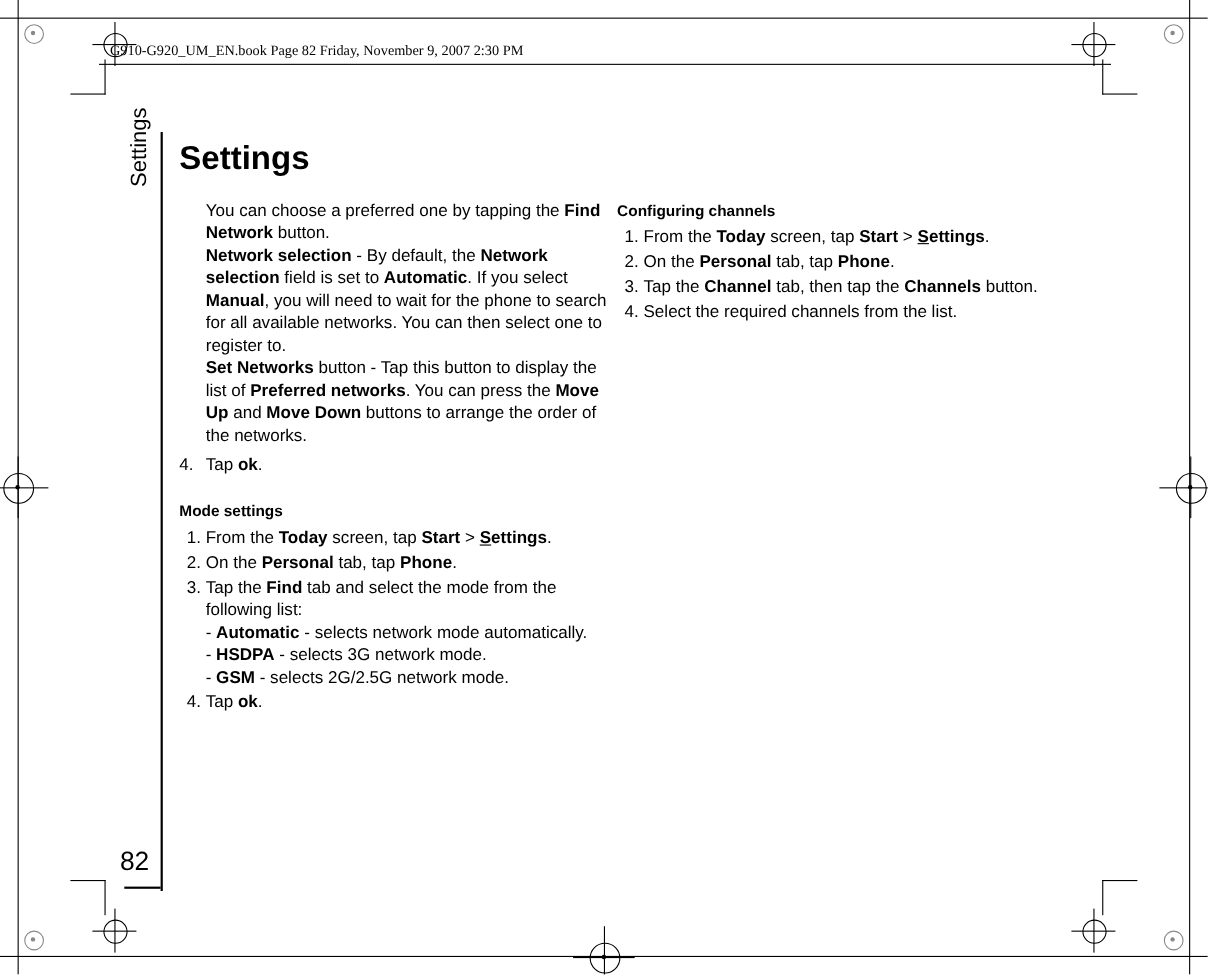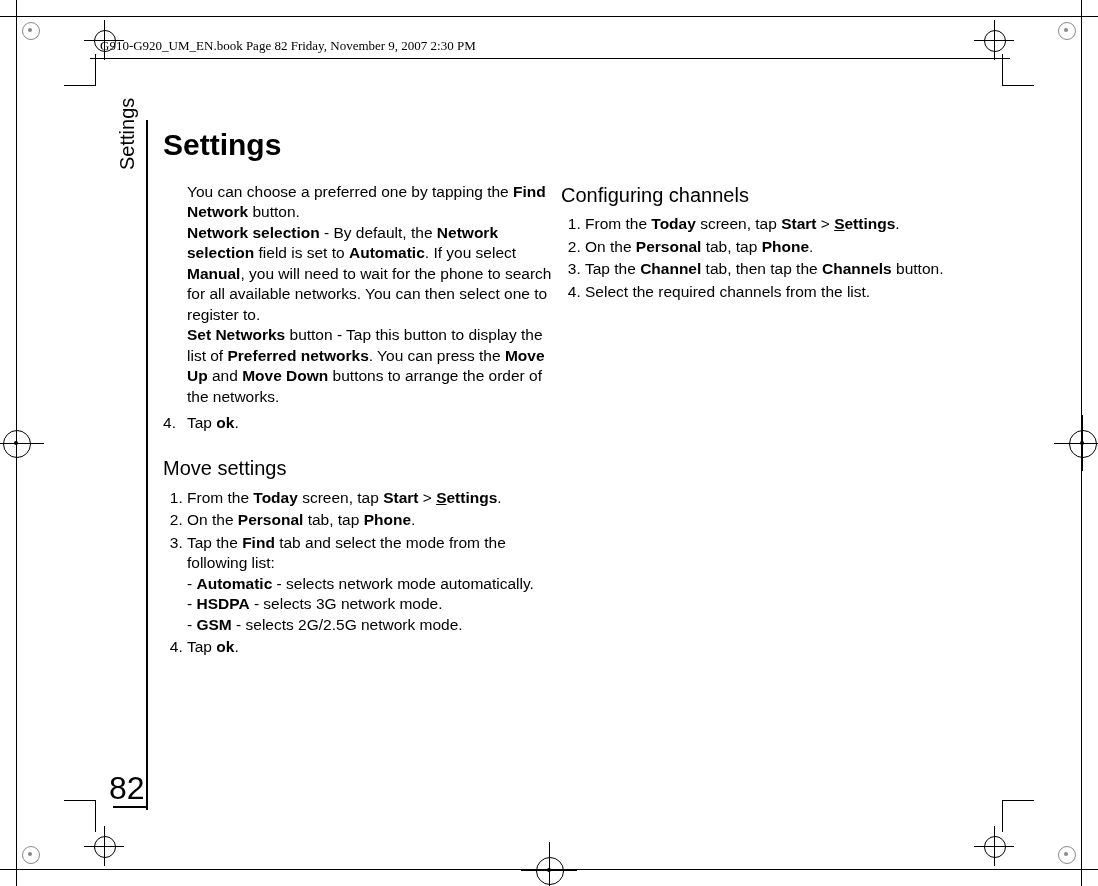--- a/index.html
+++ b/index.html
@@ -114,22 +114,22 @@
   .col { width:50%; }
   ol {
     margin:6px 0 0 0;
     padding-left:24px;
   }
   ol li { margin-bottom:2px; }
   ol.start4 { counter-reset: li 3; list-style:none; padding-left:24px; }
   ol.start4 > li:before { counter-increment: li; content: counter(li) ". "; margin-left:-24px; display:inline-block; width:24px; }
   .indent { padding-left:24px; }
   .h2 {
-    font-weight:normal;
-    font-size:20px;
+    font-weight:bold;
+    font-size:14px;
     margin-top:22px;
     margin-bottom:4px;
   }
   .h2.topnone { margin-top:0; }
 
   
   .side-label {
     position:absolute;
     left:116px; top:170px;
     transform: rotate(-90deg);
@@ -145,21 +145,21 @@
   }
   .side-ruleh {
     position:absolute;
     left:113px; top:806px;
     width:33px; height:2px;
     background:#000;
   }
   .page-num {
     position:absolute;
     left:109px; top:770px;
-    font-size:32px;
+    font-size:24px;
     font-family: Arial, Helvetica, sans-serif;
   }
 
 </style>
 </head>
 <body>
 
 <div class="crop hline" style="left:0;right:0;top:16px;"></div>
 <div class="crop hline" style="left:0;right:0;bottom:16px;"></div>
 <div class="crop vline" style="top:0;bottom:0;left:16px;"></div>
@@ -233,21 +233,21 @@
   <div class="title">Settings</div>
 
   <div class="columns">
 
     <div class="col">
       <div class="indent">You can choose a preferred one by tapping the <b>Find Network</b> button.<br><b>Network selection</b> - By default, the <b>Network selection</b> field is set to <b>Automatic</b>. If you select <b>Manual</b>, you will need to wait for the phone to search for all available networks. You can then select one to register to.<br><b>Set Networks</b> button - Tap this button to display the list of <b>Preferred networks</b>. You can press the <b>Move Up</b> and <b>Move Down</b> buttons to arrange the order of the networks.</div>
       <ol class="start4">
         <li>Tap <b>ok</b>.</li>
       </ol>
 
-      <div class="h2">Move settings</div>
+      <div class="h2">Mode settings</div>
       <ol>
           <li>From the <b>Today</b> screen, tap <b>Start</b> &gt; <b><u>S</u>ettings</b>.</li>
           <li>On the <b>Personal</b> tab, tap <b>Phone</b>.</li>
           <li>Tap the <b>Find</b> tab and select the mode from the following list:<br>- <b>Automatic</b> - selects network mode automatically.<br>- <b>HSDPA</b> - selects 3G network mode.<br>- <b>GSM</b> - selects 2G/2.5G network mode.</li>
           <li>Tap <b>ok</b>.</li>
         </ol>
     </div>
 
     <div class="col">
       <div class="h2 topnone">Configuring channels</div>

